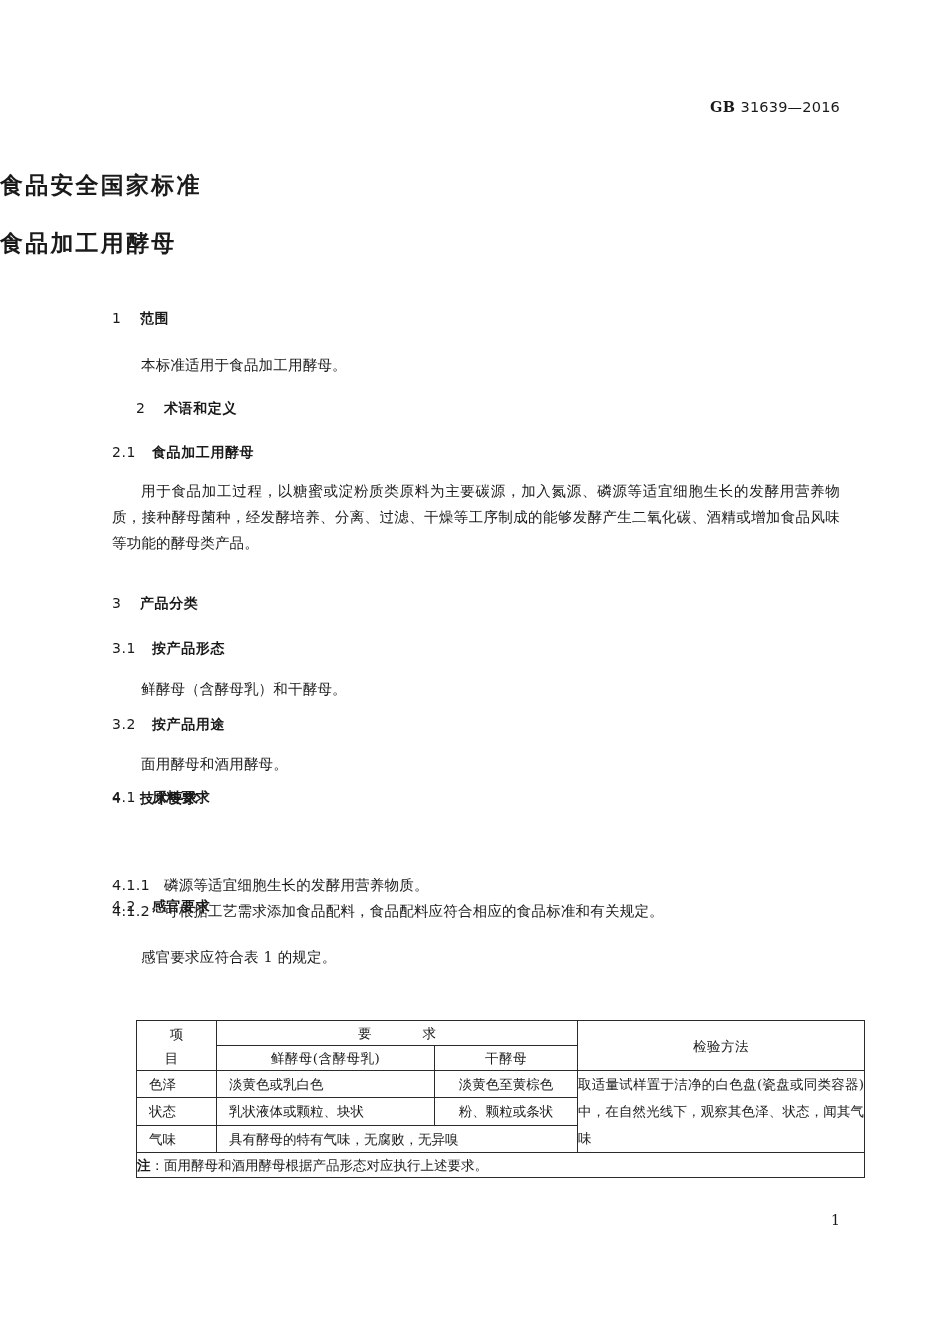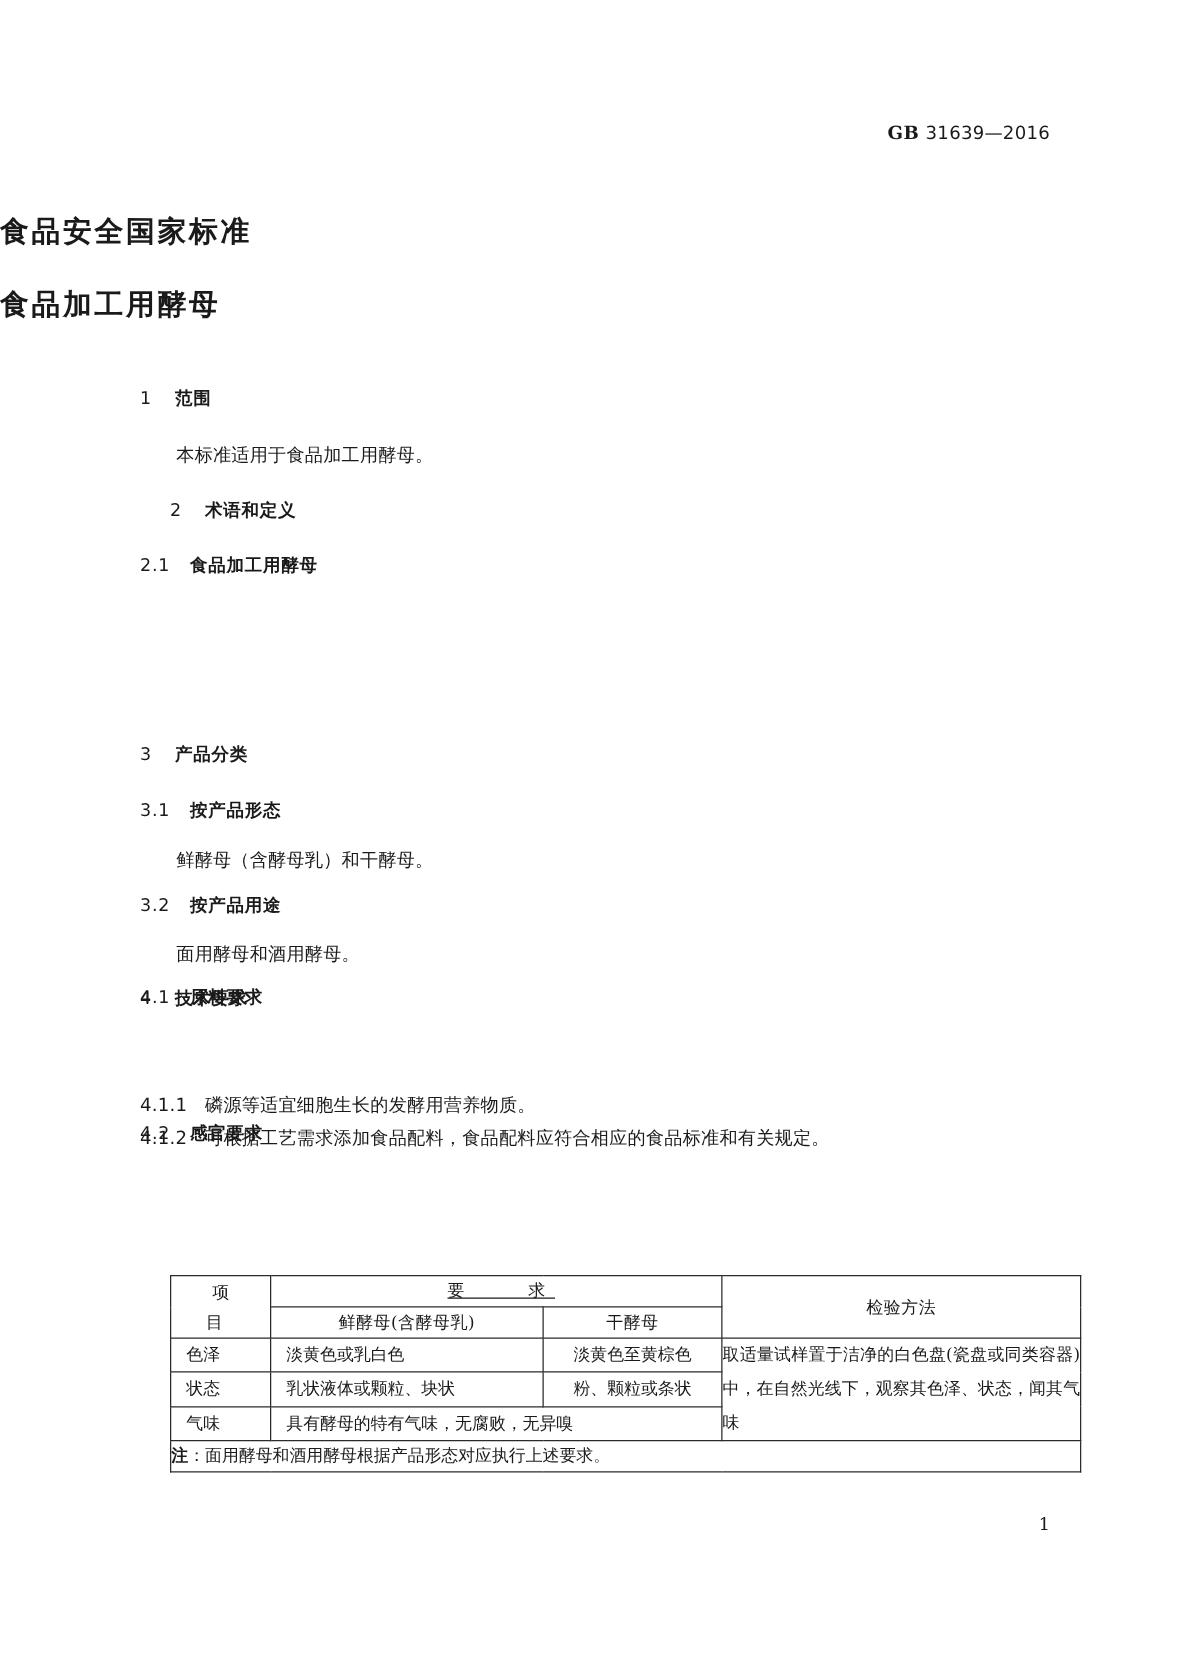--- a/index.html
+++ b/index.html
@@ -141,21 +141,21 @@
     line-height: 24px;
   }
   .cell.center { text-align: center; }
   .cell.left   { text-align: left; padding-left: 12px; }
   .colhead {
     text-align: center;
     font-size: 13.5px;
     letter-spacing: 0.5px;
   }
   .spaced-2 { letter-spacing: 10px; padding-left: 10px; }
-  .spaced-1 { letter-spacing: 8px; padding-left: 8px; text-decoration: underline; }
+  .spaced-1 { letter-spacing: 8px; padding-left: 8px; }
   .method-cell {
     padding: 6px 10px 6px 12px;
     line-height: 27px;
     text-align: justify;
     text-justify: inter-ideograph;
     font-size: 13.5px;
   }
   .note-cell {
     padding: 6px 10px 6px 34px;
     line-height: 24px;
@@ -198,20 +198,21 @@
   </div>
   <div class="para indent" style="top:352px;">本标准适用于食品加工用酵母。</div>
 
   <div class="h1" style="top:400px;margin-left:24px;">
     <span class="num">2</span><span>术语和定义</span>
   </div>
 
   <div class="h2" style="top:444px;">
     <span class="num">2.1</span><span>食品加工用酵母</span>
   </div>
+  <div class="para indent" style="top:478px;">用于食品加工过程，以糖蜜或淀粉质类原料为主要碳源，加入氮源、磷源等适宜细胞生长的发酵用营养物质，接种酵母菌种，经发酵培养、分离、过滤、干燥等工序制成的能够发酵产生二氧化碳、酒精或增加食品风味等功能的酵母类产品。</div>
 
   <div class="h1" style="top:595px;">
     <span class="num">3</span><span>产品分类</span>
   </div>
 
   <div class="h2" style="top:640px;">
     <span class="num">3.1</span><span>按产品形态</span>
   </div>
   <div class="para indent" style="top:676px;">鲜酵母（含酵母乳）和干酵母。</div>
 
@@ -231,20 +232,21 @@
   <div class="para-num" style="top:872px;">
     <span class="idx">4.1.1</span><span>磷源等适宜细胞生长的发酵用营养物质。</span>
   </div>
   <div class="para-num" style="top:898px;">
     <span class="idx">4.1.2</span><span>可根据工艺需求添加食品配料，食品配料应符合相应的食品标准和有关规定。</span>
   </div>
 
   <div class="h2" style="top:898px;">
     <span class="num">4.2</span><span>感官要求</span>
   </div>
+  <div class="para indent" style="top:944px;">感官要求应符合表 1 的规定。</div>
 
 
   <div class="tbl-wrap">
     <table class="sensory">
       <colgroup>
         <col style="width:80px;">
         <col style="width:218px;">
         <col style="width:143px;">
         <col style="width:287px;">
       </colgroup>

